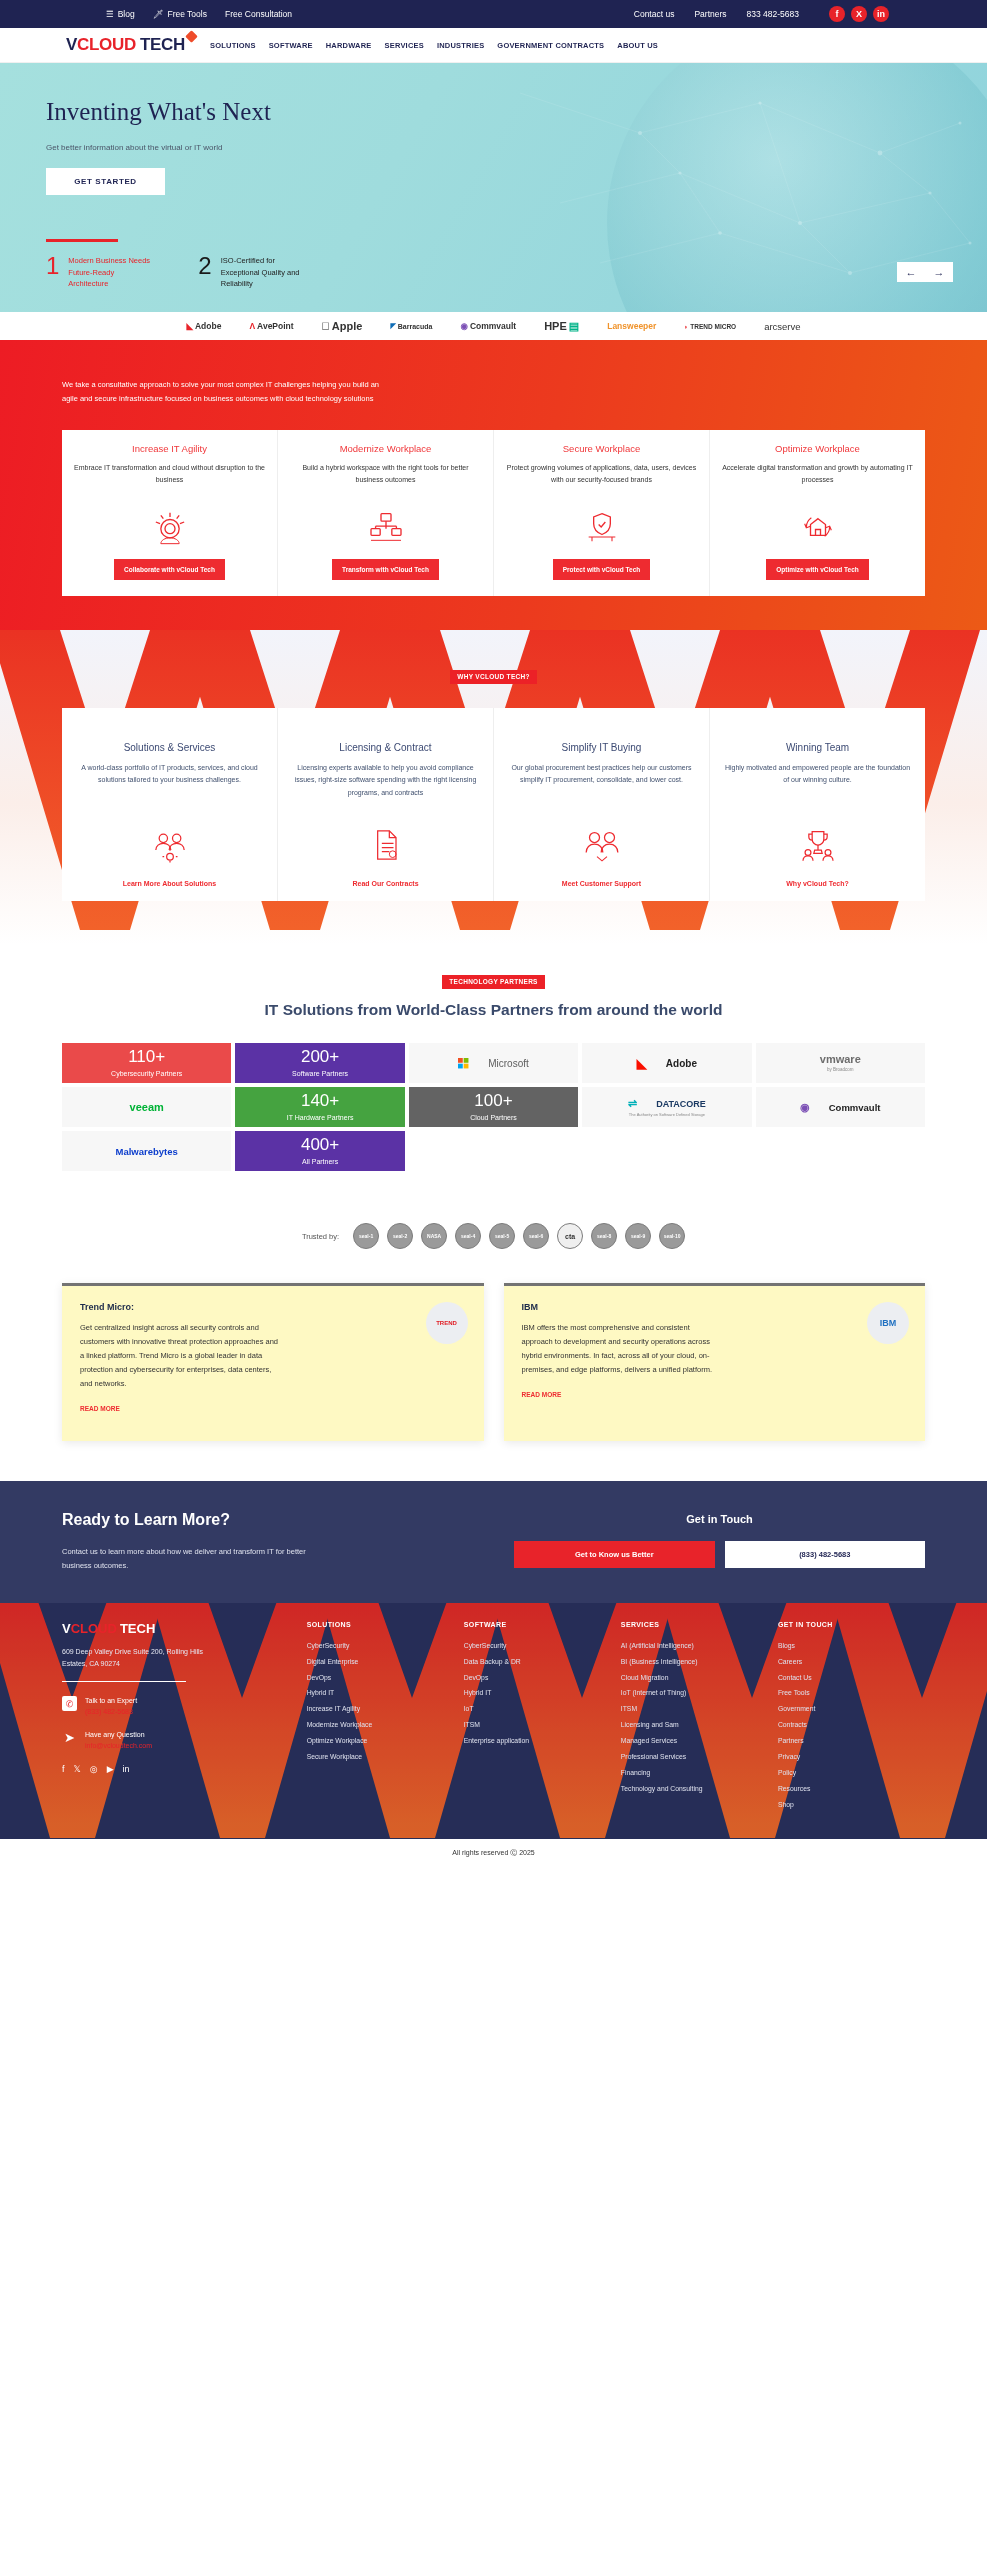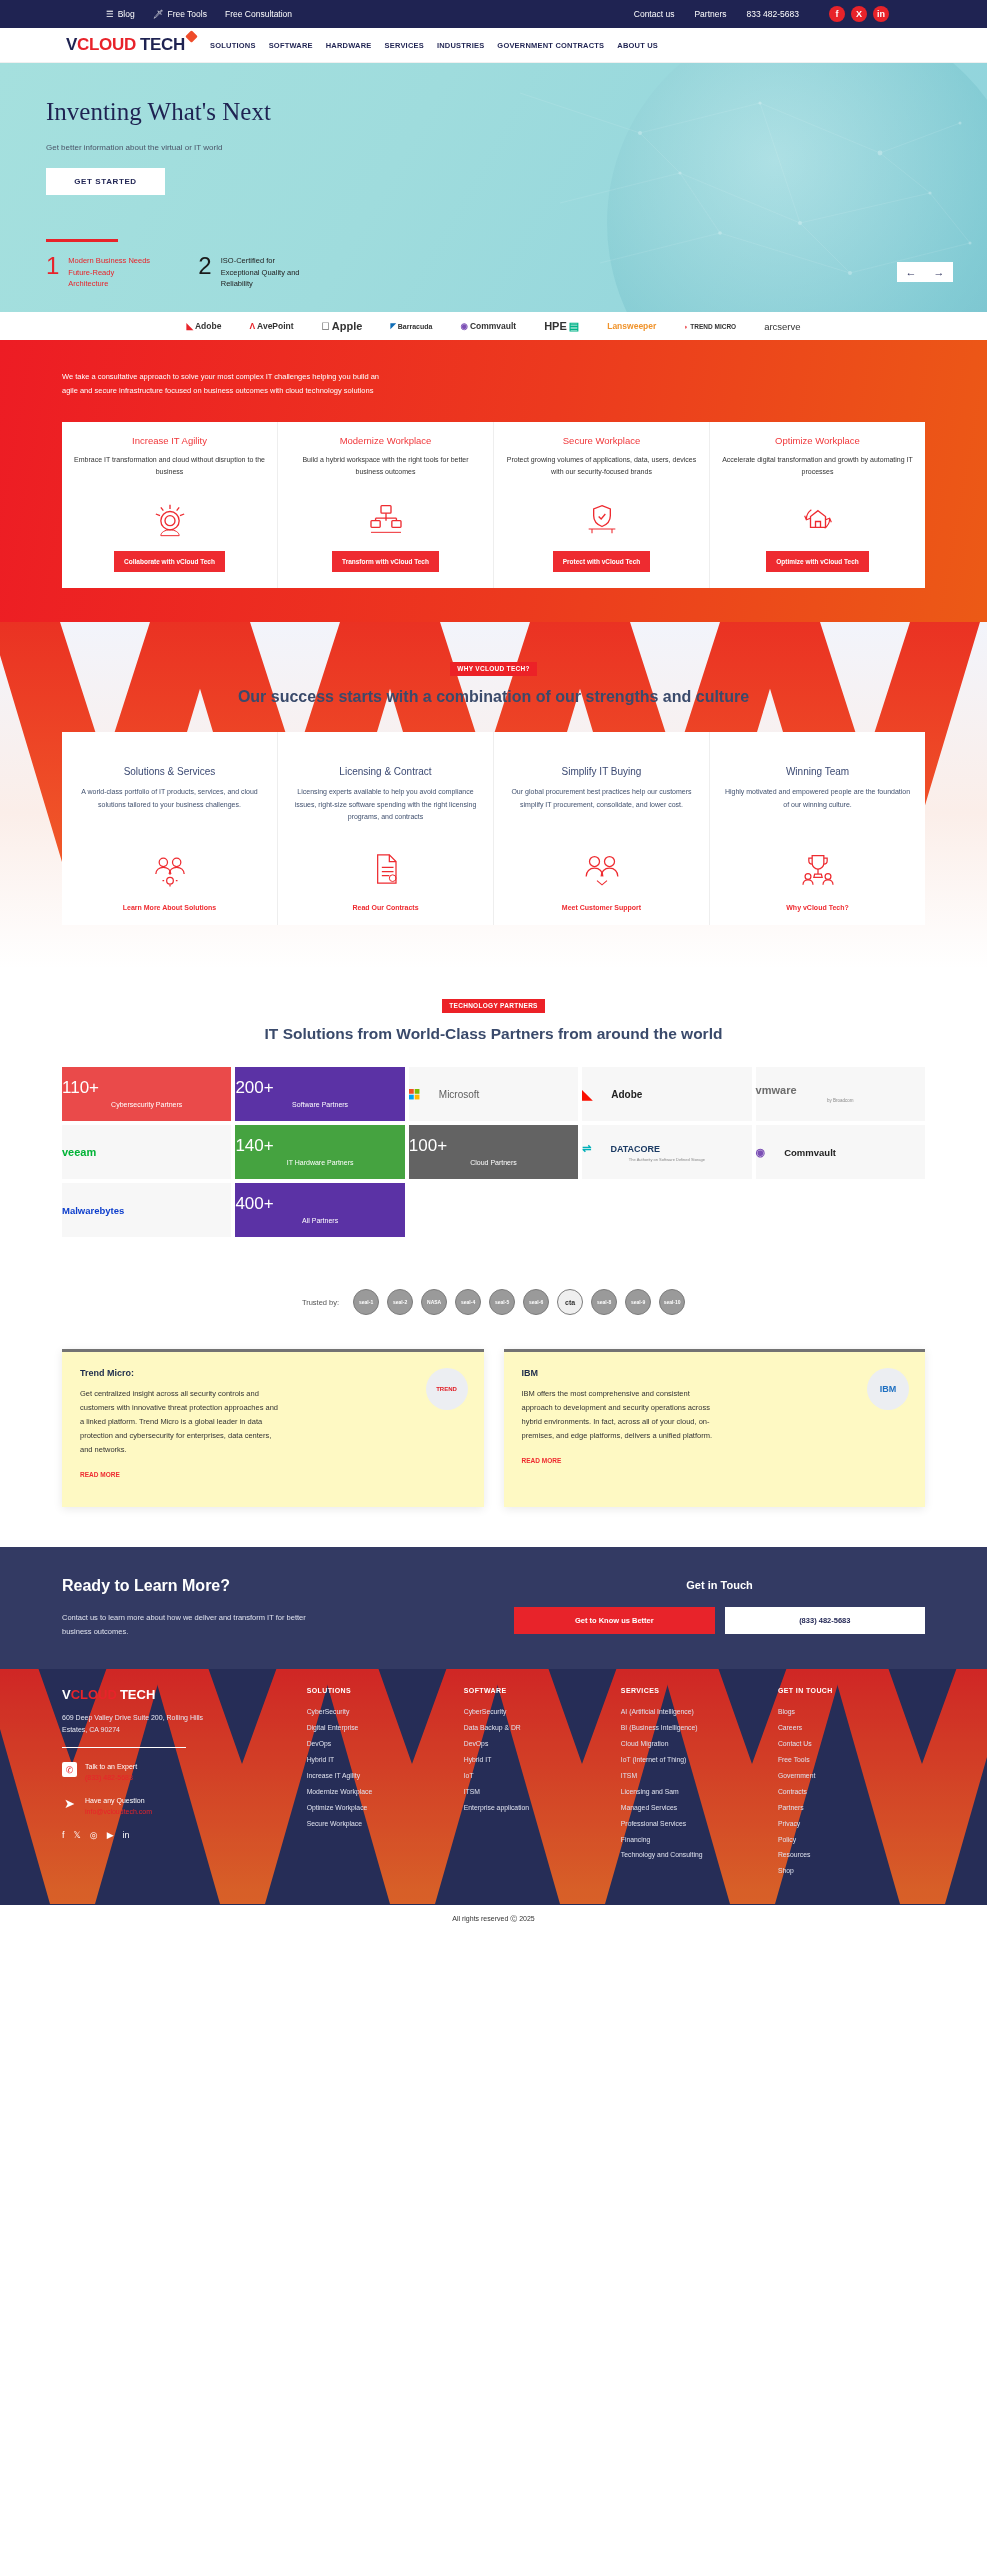--- a/index.html
+++ b/index.html
@@ -95,21 +95,21 @@
     height: 28px; background: #fff; display: flex; align-items: center;
     justify-content: center; gap: 28px; padding: 0 60px;
   }
   .brandstrip .b { font-size: 8.5px; font-weight: 800; color: #333; display: flex; align-items: center; gap: 2px; white-space: nowrap; }
   .b .mark { color: #e8232a; font-weight: 900; }
 
   
   .redsec { background: linear-gradient(100deg, #ed1c24 0%, #ec3a1e 55%, #ec5a16 100%); padding: 26px 0 34px; }
   .redsec-top { display: flex; padding: 0 62px; gap: 40px; align-items: flex-start; }
   .redsec h2 { color: #fff; font-size: 15.5px; font-weight: 400; line-height: 1.45; max-width: 250px; }
-  .redsec .lead { color: #fff; font-size: 7.5px; line-height: 1.85; max-width: 320px; margin-top: 4px; }
+  .redsec .lead { color: #fff; font-size: 7.5px; line-height: 1.85; max-width: 320px; margin-top: 12px; }
   .cardrow { display: flex; margin: 24px 62px 0; background: #fff; }
   .scard { flex: 1; background: #fff; padding: 13px 12px 16px; text-align: center; border-right: 1px solid #eee; position: relative; }
   .scard:last-child { border-right: none; }
   .scard h3 { color: #f0373a; font-size: 9.5px; font-weight: 500; margin-bottom: 8px; }
   .scard p { font-size: 7px; line-height: 1.72; color: #333; min-height: 36px; }
   .scard .iconbox { height: 46px; display: flex; align-items: center; justify-content: center; margin: 6px 0 8px; }
   .scard .cta {
     display: inline-block; background: #ee2b30; color: #fff; font-size: 6.5px;
     padding: 7px 10px; font-weight: 600; cursor: pointer; border: none;
   }
@@ -128,21 +128,21 @@
   .wcard:last-child { border-right: none; }
   .wcard h3 { color: #3c4a73; font-size: 10px; font-weight: 400; margin-bottom: 9px; margin-top: 20px; }
   .wcard p { font-size: 7px; line-height: 1.8; color: #40506e; min-height: 52px; }
   .wcard .iconbox { height: 46px; display: flex; align-items: center; justify-content: center; margin: 8px 0 12px; }
   .wcard .link { color: #ee2b30; font-size: 7px; font-weight: 600; cursor: pointer; }
 
   
   .partsec { background: #fff; padding: 30px 0 26px; }
   .partsec h2 { text-align: center; color: #3a4a6b; font-size: 15.5px; font-weight: 700; line-height: 1.45; margin-top: 10px; }
   .pgrid { display: grid; grid-template-columns: repeat(5, 1fr); gap: 4px; margin: 22px 62px 0; }
-  .pcell { height: 54px; display: flex; flex-direction: column; justify-content: center; background: #f7f7f7; }
+  .pcell { height: 40px; display: flex; flex-direction: column; align-items: center; justify-content: center; background: #f7f7f7; }
   .pcell.stat { color: #fff; }
   .pcell .big { font-size: 17px; font-weight: 400; line-height: 1.1; }
   .pcell .sub { font-size: 7px; line-height: 1.35; text-align: center; margin-top: 2px; }
   .pcell .logo-txt { font-size: 11px; font-weight: 700; display: flex; align-items: center; gap: 19px; }
 
   
   .trusted { display: flex; align-items: center; justify-content: center; gap: 8px; padding: 26px 0 22px; }
   .trusted .label { font-size: 7.5px; color: #555; margin-right: 6px; }
   .seal { width: 26px; height: 26px; border-radius: 50%; background: #9a9a9a; border: 1.5px solid #7c7c7c; display: flex; align-items: center; justify-content: center; font-size: 5px; color: #fff; font-weight: 700; overflow: hidden; }
 
@@ -392,21 +392,20 @@
     </defs>
     <g fill="url(#cg)">
       <path d="M-10 0 L60 0 L105 140 L150 0 L220 0 L130 300 L80 300 Z"></path>
       <path d="M180 0 L250 0 L295 140 L340 0 L410 0 L320 300 L270 300 Z"></path>
       <path d="M370 0 L440 0 L485 140 L530 0 L600 0 L510 300 L460 300 Z"></path>
       <path d="M560 0 L630 0 L675 140 L720 0 L790 0 L700 300 L650 300 Z"></path>
       <path d="M750 0 L820 0 L865 140 L910 0 L980 0 L890 300 L840 300 Z"></path>
     </g>
   </svg>
   <span class="badge">WHY VCLOUD TECH?</span>
-  <h2>Our success starts with a combination of our strengths and culture</h2>
   <div class="whyrow">
 
     <div class="wcard">
       <h3>Solutions &amp; Services</h3>
       <p>A world-class portfolio of IT products, services, and cloud solutions tailored to your business challenges.</p>
       <div class="iconbox">
         <svg width="40" height="40" viewBox="0 0 48 48" fill="none" stroke="#ee2b30" stroke-width="1.5">
           <circle cx="16" cy="16" r="5"></circle>
             <circle cx="32" cy="16" r="5"></circle>
           <path d="M7 30c0-5 4-8 9-8s9 3 9 8"></path>

